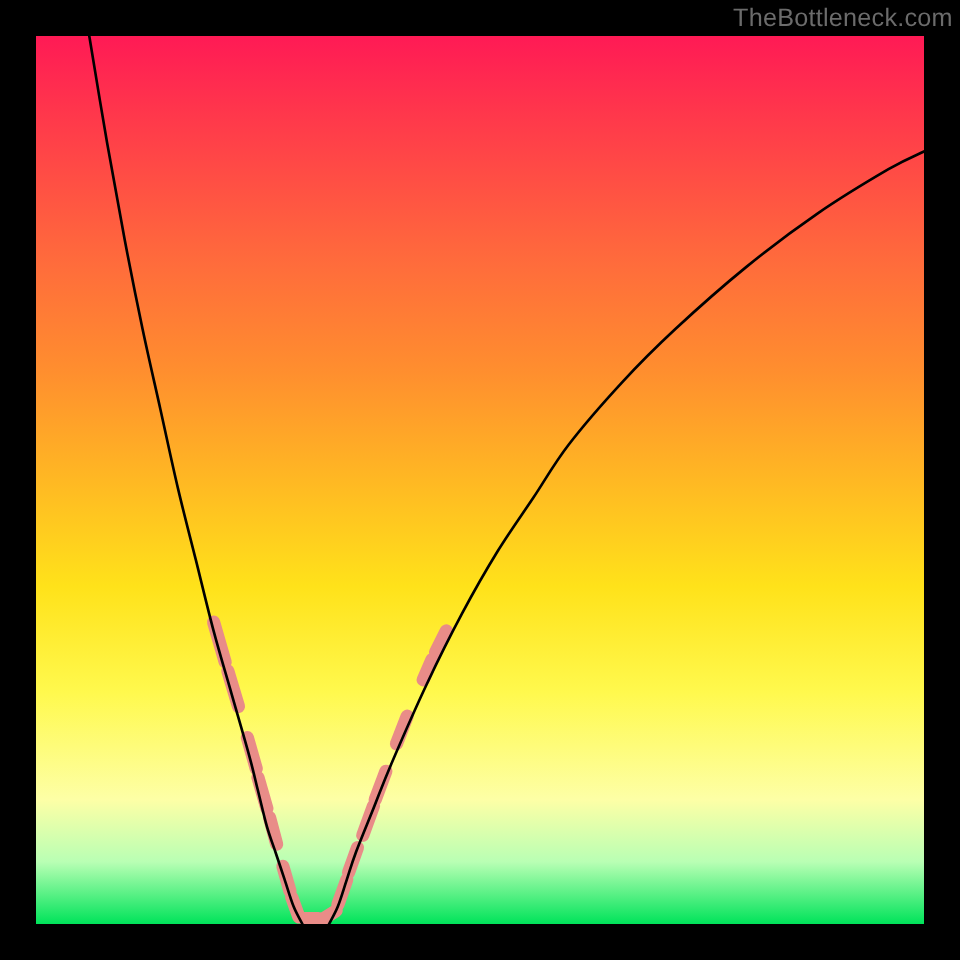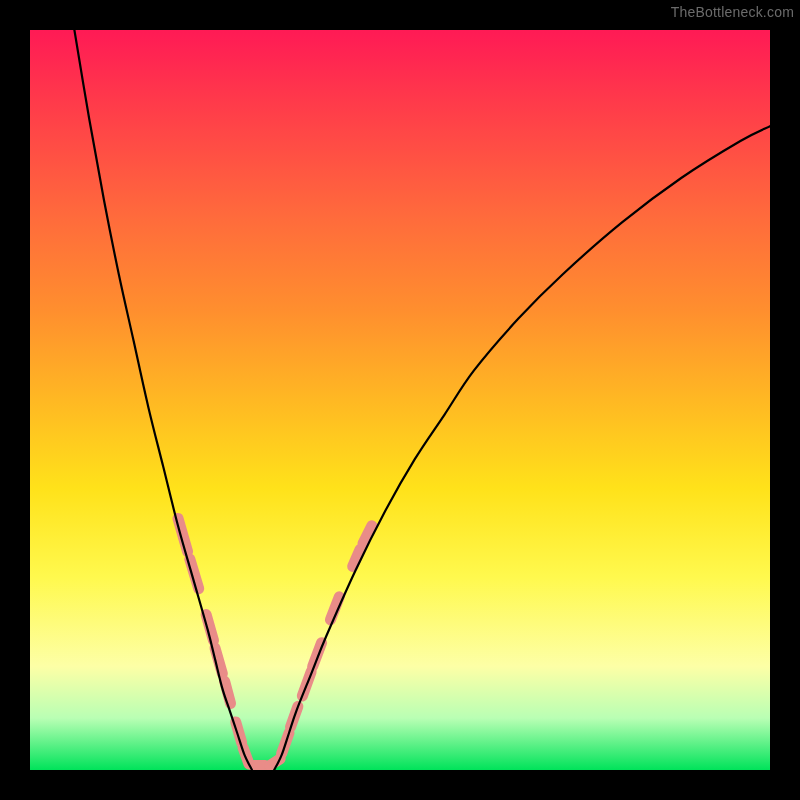--- a/index.html
+++ b/index.html
@@ -34,21 +34,21 @@
     left: 0;
     top: 0;
     width: 740px;
     height: 740px;
   }
   .watermark {
     position: absolute;
     top: 4px;
     right: 6px;
     color: #6b6b6b;
-    font-size: 14px;
+    font-size: 21px;
     letter-spacing: 0.2px;
     font-weight: 500;
   }
 </style>
 </head>
 <body>
 
 <div class="frame">
   <svg class="plot" viewBox="0 0 740 740" preserveAspectRatio="none">
     <g id="marker-layer">

